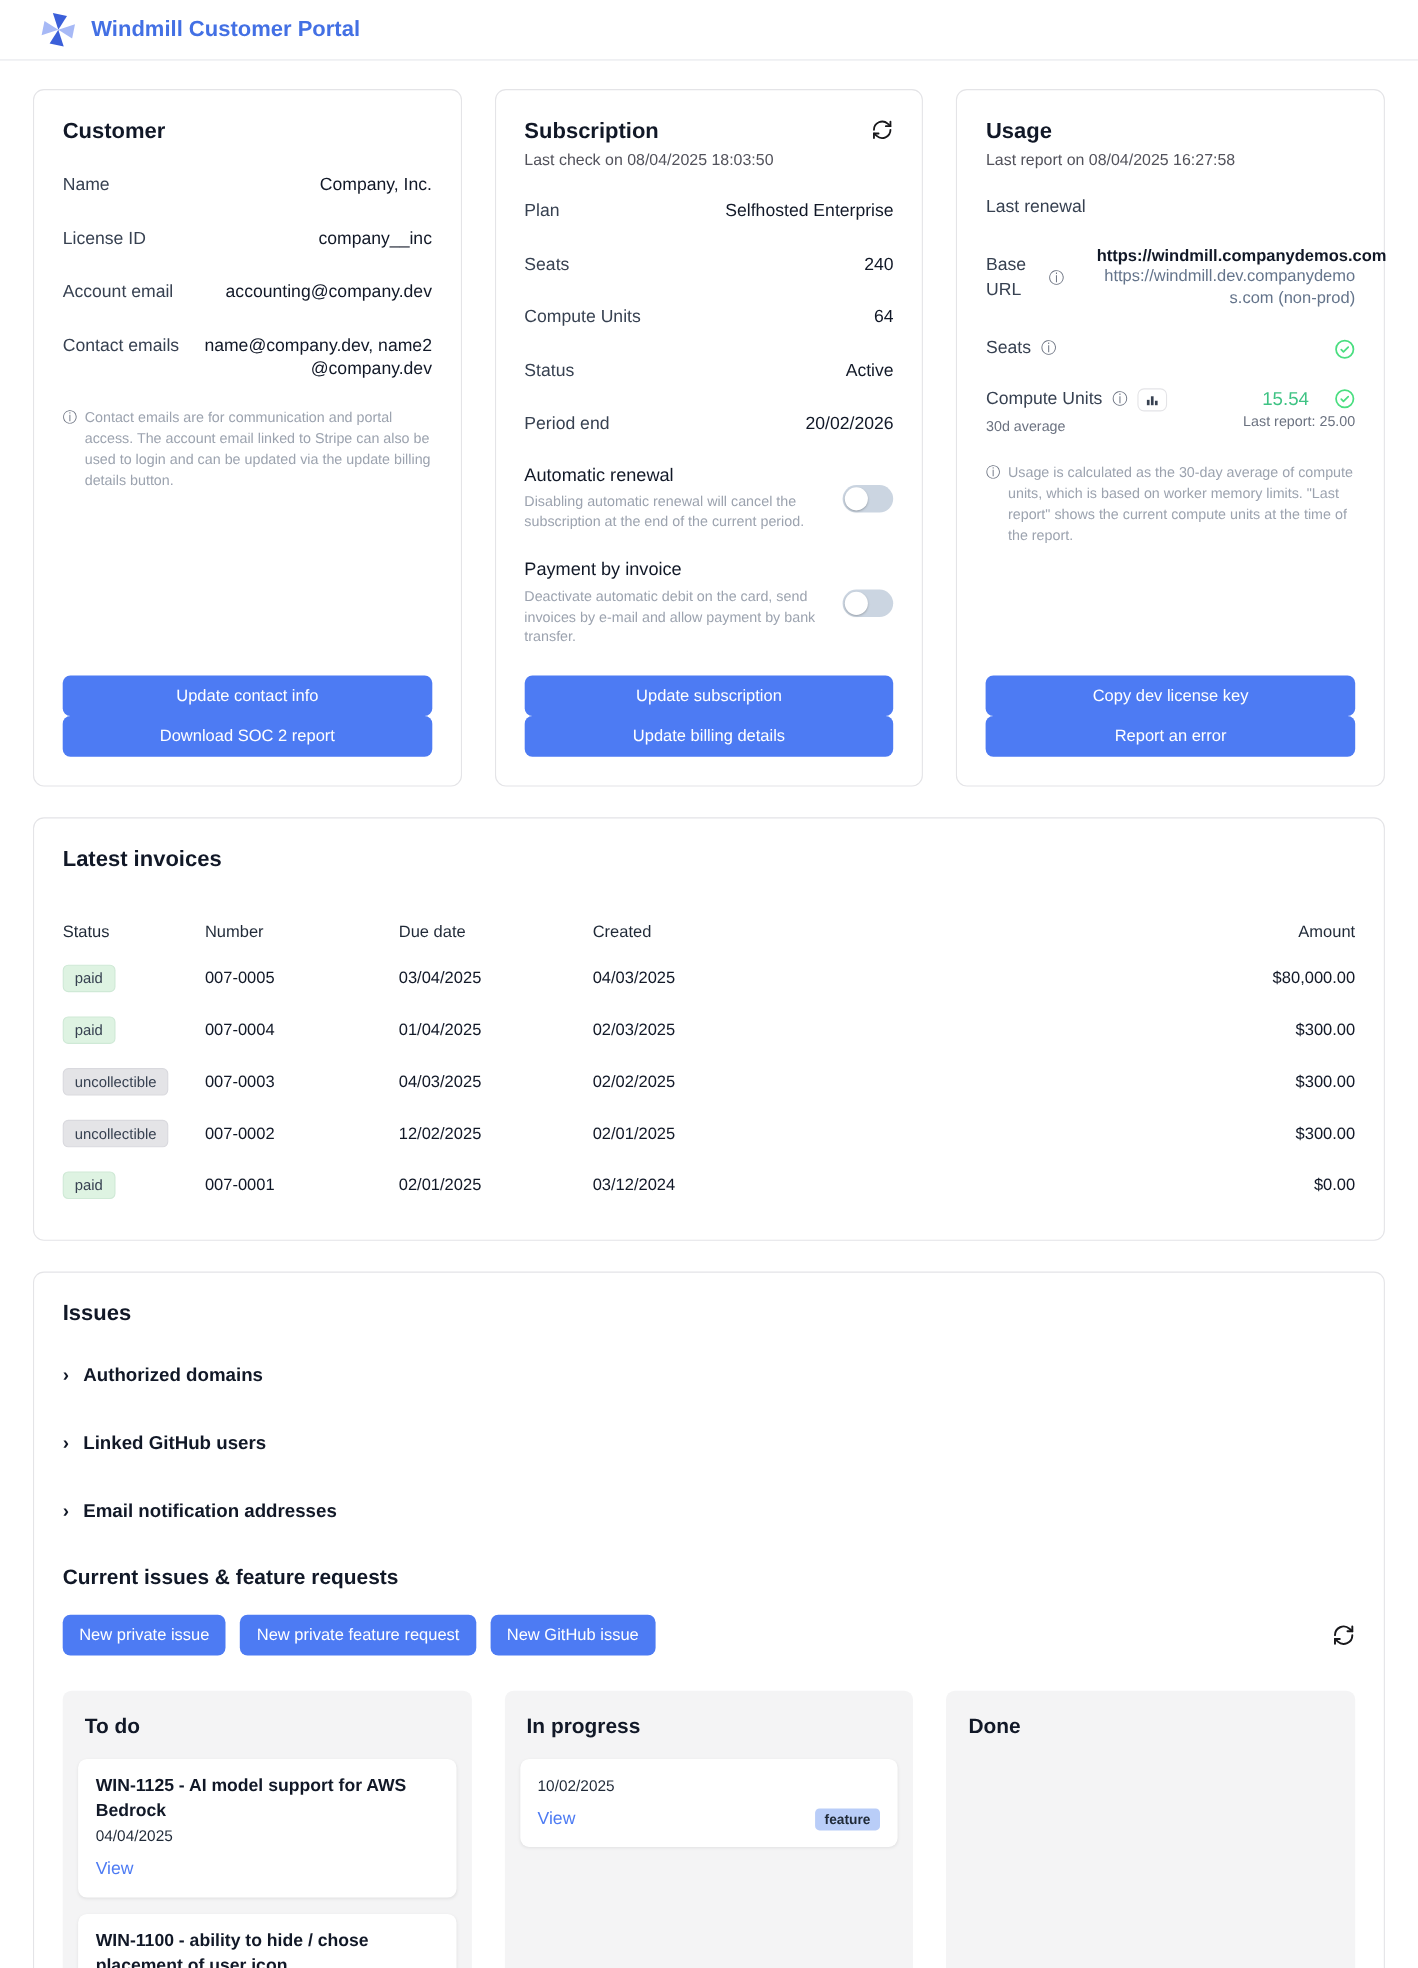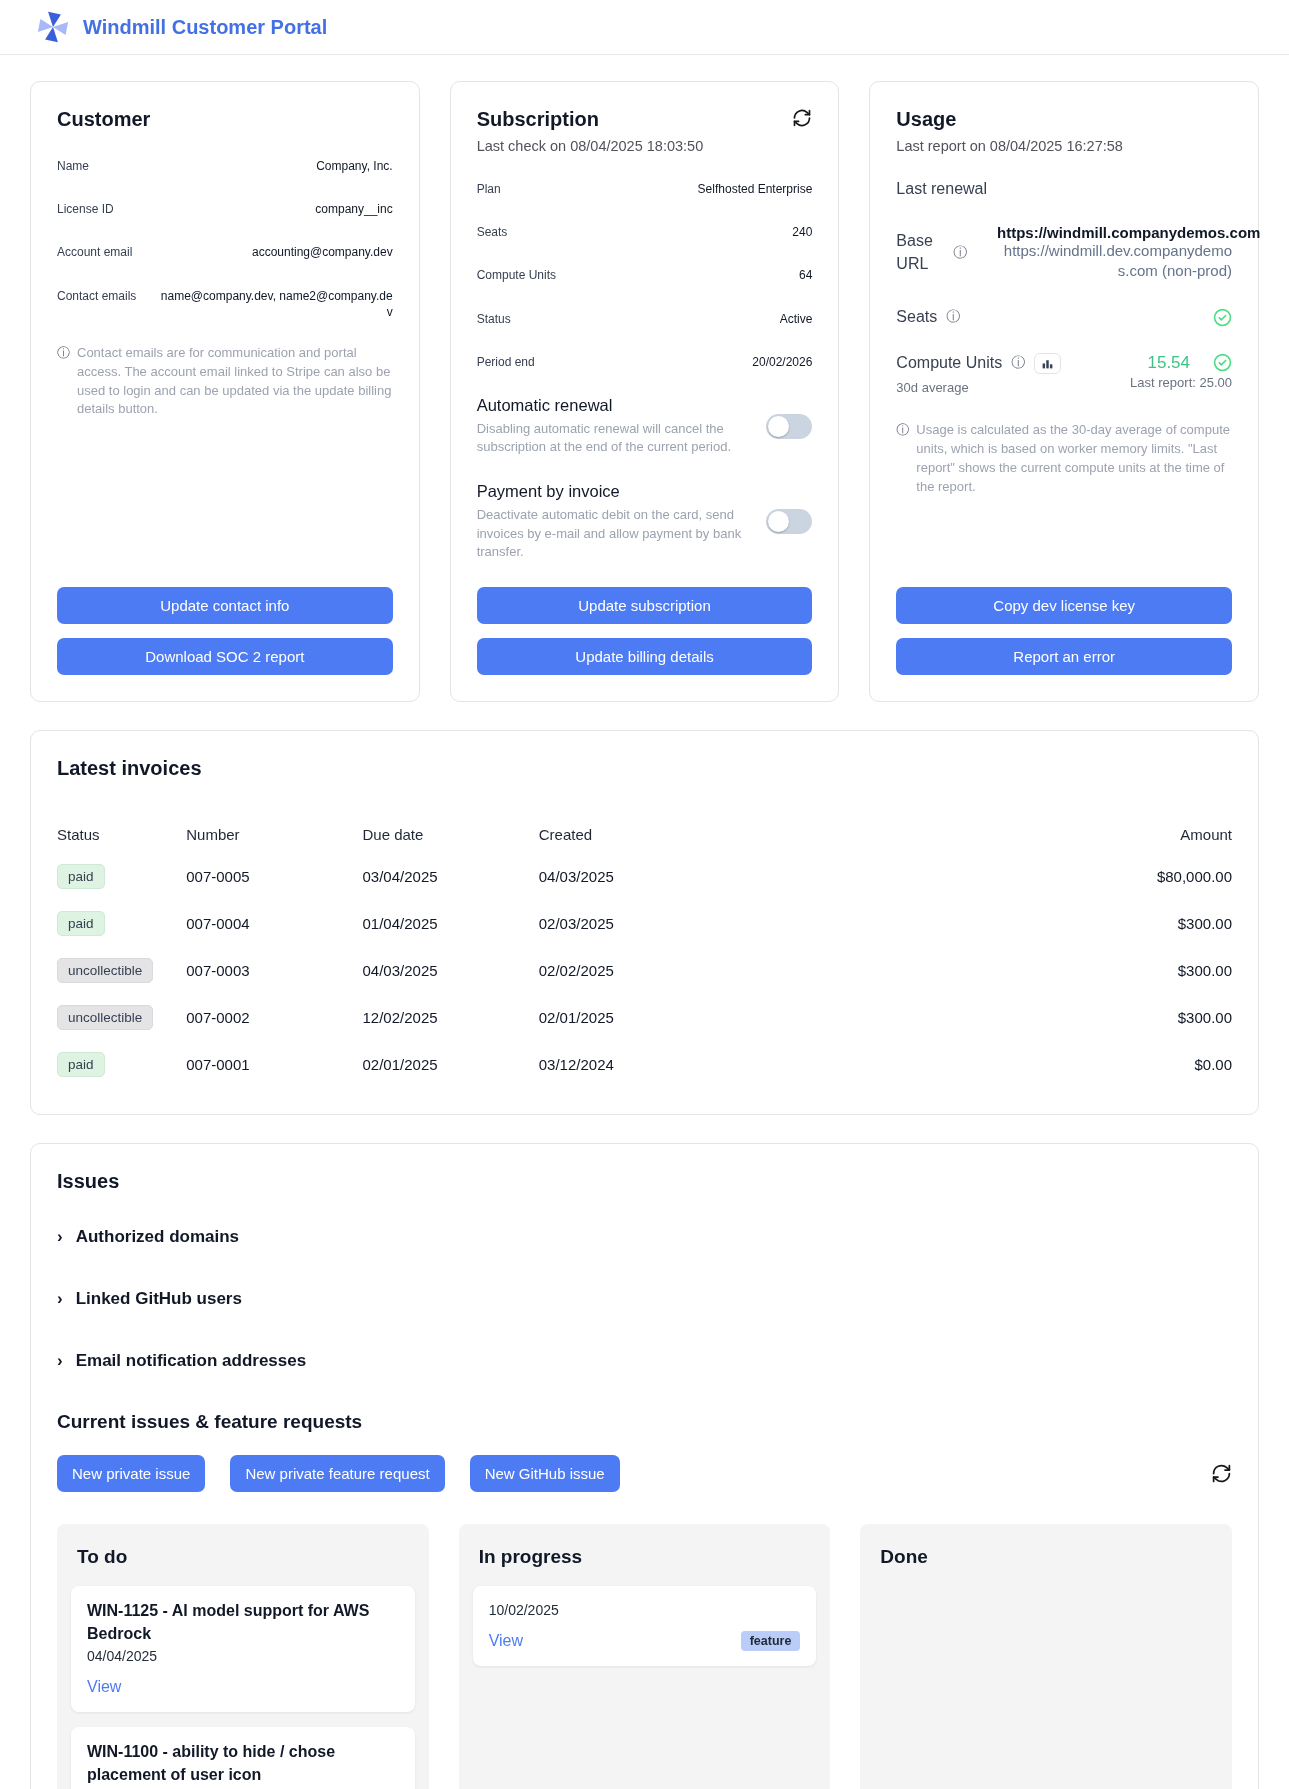--- a/index.html
+++ b/index.html
@@ -13,26 +13,26 @@
   .header { height: 55px; border-bottom: 1px solid #e5e7eb; display: flex; align-items: center; gap: 11px; padding: 0 34px; }
   .header-title { color: #4370e4; font-weight: bold; font-size: 20px; }
   
   .content { padding: 26px 30px 0; }
   .top-row { display: flex; gap: 30px; }
   .card { flex: 1; border: 1px solid #e4e4e7; border-radius: 10px; padding: 26px; display: flex; flex-direction: column; min-height: 538px; background:#fff; }
   .title-row { display: flex; justify-content: space-between; align-items: flex-start; }
   .card-title { font-size: 20px; font-weight: bold; color:#111827; }
   .card-sub { font-size: 14.5px; color: #52525b; margin-top: 7px; }
   
-  .kv-row { display: flex; justify-content: space-between; gap: 22px; margin-top: 27px; font-size: 12px; line-height: 1.35; }
+  .kv-row { display: flex; justify-content: space-between; gap: 22px; margin-top: 27px; font-size: 16px; line-height: 1.35; }
   .kv-label { color: #374151; flex-shrink: 0; max-width: 110px; }
   .kv-value { text-align: right; color: #111827; word-break: break-all; }
   .note { display: flex; gap: 7px; color: #9ca3af; font-size: 13px; margin-top: 24px; line-height: 1.45; }
   .note .info-glyph { font-size: 13px; line-height: 1.45; }
-  .btns { margin-top: auto; display: flex; flex-direction: column; gap: 14px; padding-top: 26px; }
+  .btns { margin-top: auto; display: flex; flex-direction: column; padding-top: 26px; }
   button.btn-primary { background: #4d7bf3; color: #fff; border: none; border-radius: 7px; height: 37px; font-size: 15px; font-family: inherit; cursor: pointer; }
   
   .toggle-block { margin-top: 26px; display: flex; align-items: center; gap: 16px; }
   .toggle-main { flex: 1; }
   .toggle-label { font-size: 16.5px; color: #111827; }
   .toggle-desc { font-size: 13px; color: #9ca3af; margin-top: 5px; line-height: 1.4; }
   .switch { width: 46px; height: 25px; border-radius: 13px; background: #cbd5e1; position: relative; flex-shrink: 0; cursor: pointer; }
   .switch::after { content: ""; position: absolute; left: 2px; top: 2px; width: 21px; height: 21px; border-radius: 50%; background: #fff; box-shadow: 0 1px 2px rgba(0,0,0,.25); }
   .refresh-icon { cursor: pointer; line-height: 0; }
   
@@ -324,21 +324,21 @@
           <span class="chevron">›</span>
           <span>Linked GitHub users</span>
         </div>
         <div class="collapse-row">
           <span class="chevron">›</span>
           <span>Email notification addresses</span>
         </div>
       </div>
     <div class="requests-title">Current issues &amp; feature requests</div>
     <div class="req-buttons">
-      <span style="display:flex;gap:25px;">
+      <span style="display:flex;gap:13px;">
           <button class="btn-chip">New private issue</button>
           <button class="btn-chip">New private feature request</button>
           <button class="btn-chip">New GitHub issue</button>
         </span>
       <span class="refresh-icon req-refresh">
         <svg viewBox="0 0 24 24" width="21" height="21" fill="none" stroke="#18181b" stroke-width="2" stroke-linecap="round" stroke-linejoin="round">
           <path d="M3 12a9 9 0 0 1 15-6.7L21 8"></path>
             <path d="M21 3v5h-5"></path>
           <path d="M21 12a9 9 0 0 1-15 6.7L3 16"></path>
             <path d="M3 21v-5h5"></path>

